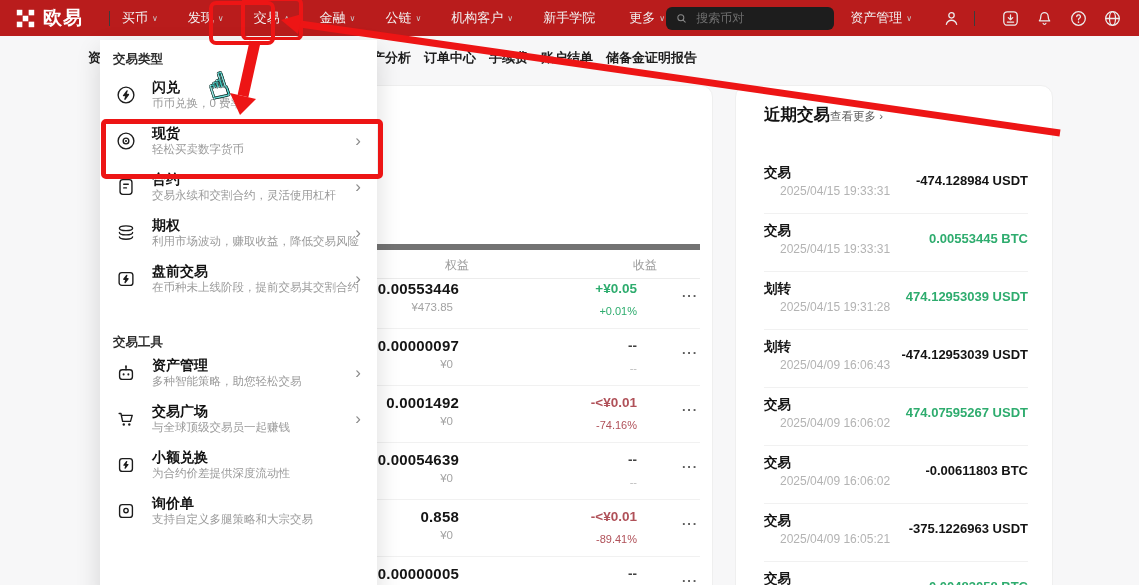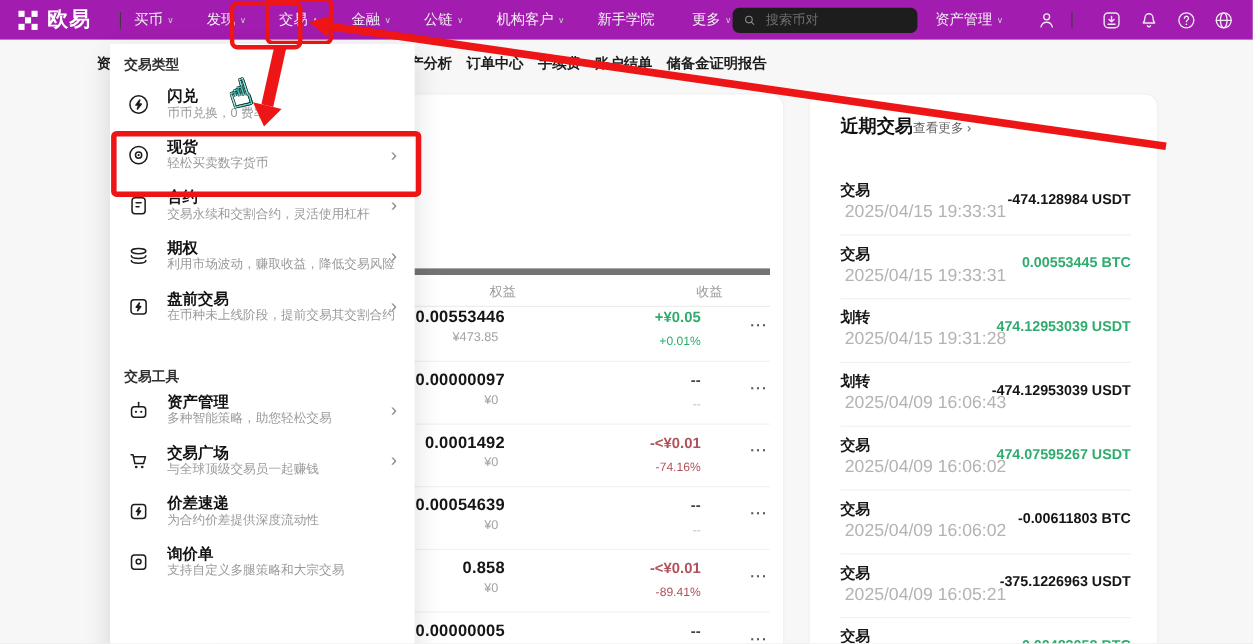--- a/index.html
+++ b/index.html
@@ -1,20 +1,20 @@
 <!DOCTYPE html>
 <html><head>
 <meta charset="utf-8">
 <style>
   html,body{margin:0;padding:0;background:#e9e9e9}
   .stage{position:relative;width:1139px;height:585px;overflow:hidden;background:#f7f7f8;
          font-family:"Liberation Sans","DejaVu Sans",sans-serif;-webkit-font-smoothing:antialiased}
 
   
-  .topbar{position:absolute;left:0;top:0;width:1139px;height:36px;background:#a21caf;
+  .topbar{position:absolute;left:0;top:0;width:1139px;height:36px;background:#b91c1c;
           display:flex;align-items:center;padding:12px 16px;box-sizing:border-box;z-index:40}
   .brand{display:flex;align-items:center;gap:8px;margin-right:14px}
   .brand-name{color:#fff;font-size:19px;font-weight:700;letter-spacing:1px}
   .vdiv{width:1px;height:15px;background:#3d3d3d;margin:0 12px}
   .navlist{display:flex;align-items:center;gap:30px}
   .navitem{position:relative;display:inline-flex;align-items:center;color:#f2f2f2;font-size:13px;
            font-weight:500;cursor:pointer;white-space:nowrap}
   .caret{font-size:8px;color:#c9c9c9;margin-left:4px;position:relative;top:0px}
   .navitem.boxed::after{content:"";position:absolute;left:-13px;top:-12px;right:-13px;bottom:-14px;
            border:4px solid #ed1515;border-radius:7px;pointer-events:none}
@@ -66,21 +66,21 @@
   .adots{position:absolute;right:2px;top:16px;font-size:13px;font-weight:700;color:#5a5a5a;letter-spacing:1px;cursor:pointer}
 
   
   .rhead{position:absolute;left:28px;right:24px;top:18px;display:flex;align-items:baseline;}
   .rtitle{font-size:16.5px;font-weight:700;color:#121212}
   .rmore{font-size:11.5px;color:#5f5f5f;cursor:pointer}
   .rrows{position:absolute;left:28px;right:24px;top:70px}
   .rrow{position:relative;height:57px;border-bottom:1px solid #f1f1f1;cursor:pointer}
   .rrow:last-child{border-bottom:none}
   .rtype{position:absolute;left:0;top:8px;font-size:13.5px;font-weight:700;color:#141414}
-  .rtime{position:absolute;left:4px;top:28px;font-size:16px;color:#b3b3b3}
+  .rtime{position:absolute;left:16px;top:28px;font-size:12px;color:#b3b3b3}
   .ramt{position:absolute;right:0;top:17px;font-size:13px;font-weight:700;color:#141414;white-space:nowrap}
   .ramt.up{color:#2eac6e}
 
   
   .menu{position:absolute;left:100px;top:40px;width:277px;height:560px;background:#fff;z-index:45;
         box-shadow:0 10px 26px rgba(0,0,0,.14);border-radius:0 0 4px 4px}
   .mtitle{position:absolute;left:13px;font-size:12.5px;color:#2f2f2f;font-weight:700}
   .mtitle.t1{top:11px}
   .mtitle.t2{top:294px}
   .mlist{position:absolute;left:0;right:0}
@@ -474,21 +474,21 @@
         </div>
 
         <div class="mitem">
           <span class="mi">
             <svg width="22" height="22" viewBox="0 0 24 24">
               <rect x="5" y="5" width="14" height="14" rx="3"></rect>
               <path d="M12.7 8.3l-2.9 3.8h2.4l-1.1 3.3 2.9-3.8h-2.4z"></path>
             </svg>
           </span>
           <span class="mtext">
-            <div class="mt">价差速递</div>
+            <div class="mt">小额兑换</div>
             <div class="ms">为合约价差提供深度流动性</div>
           </span>
 
         </div>
 
         <div class="mitem">
           <span class="mi">
             <svg width="22" height="22" viewBox="0 0 24 24">
               <rect x="5" y="5" width="14" height="14" rx="3"></rect>
               <circle cx="12" cy="11.5" r="2.4"></circle>

